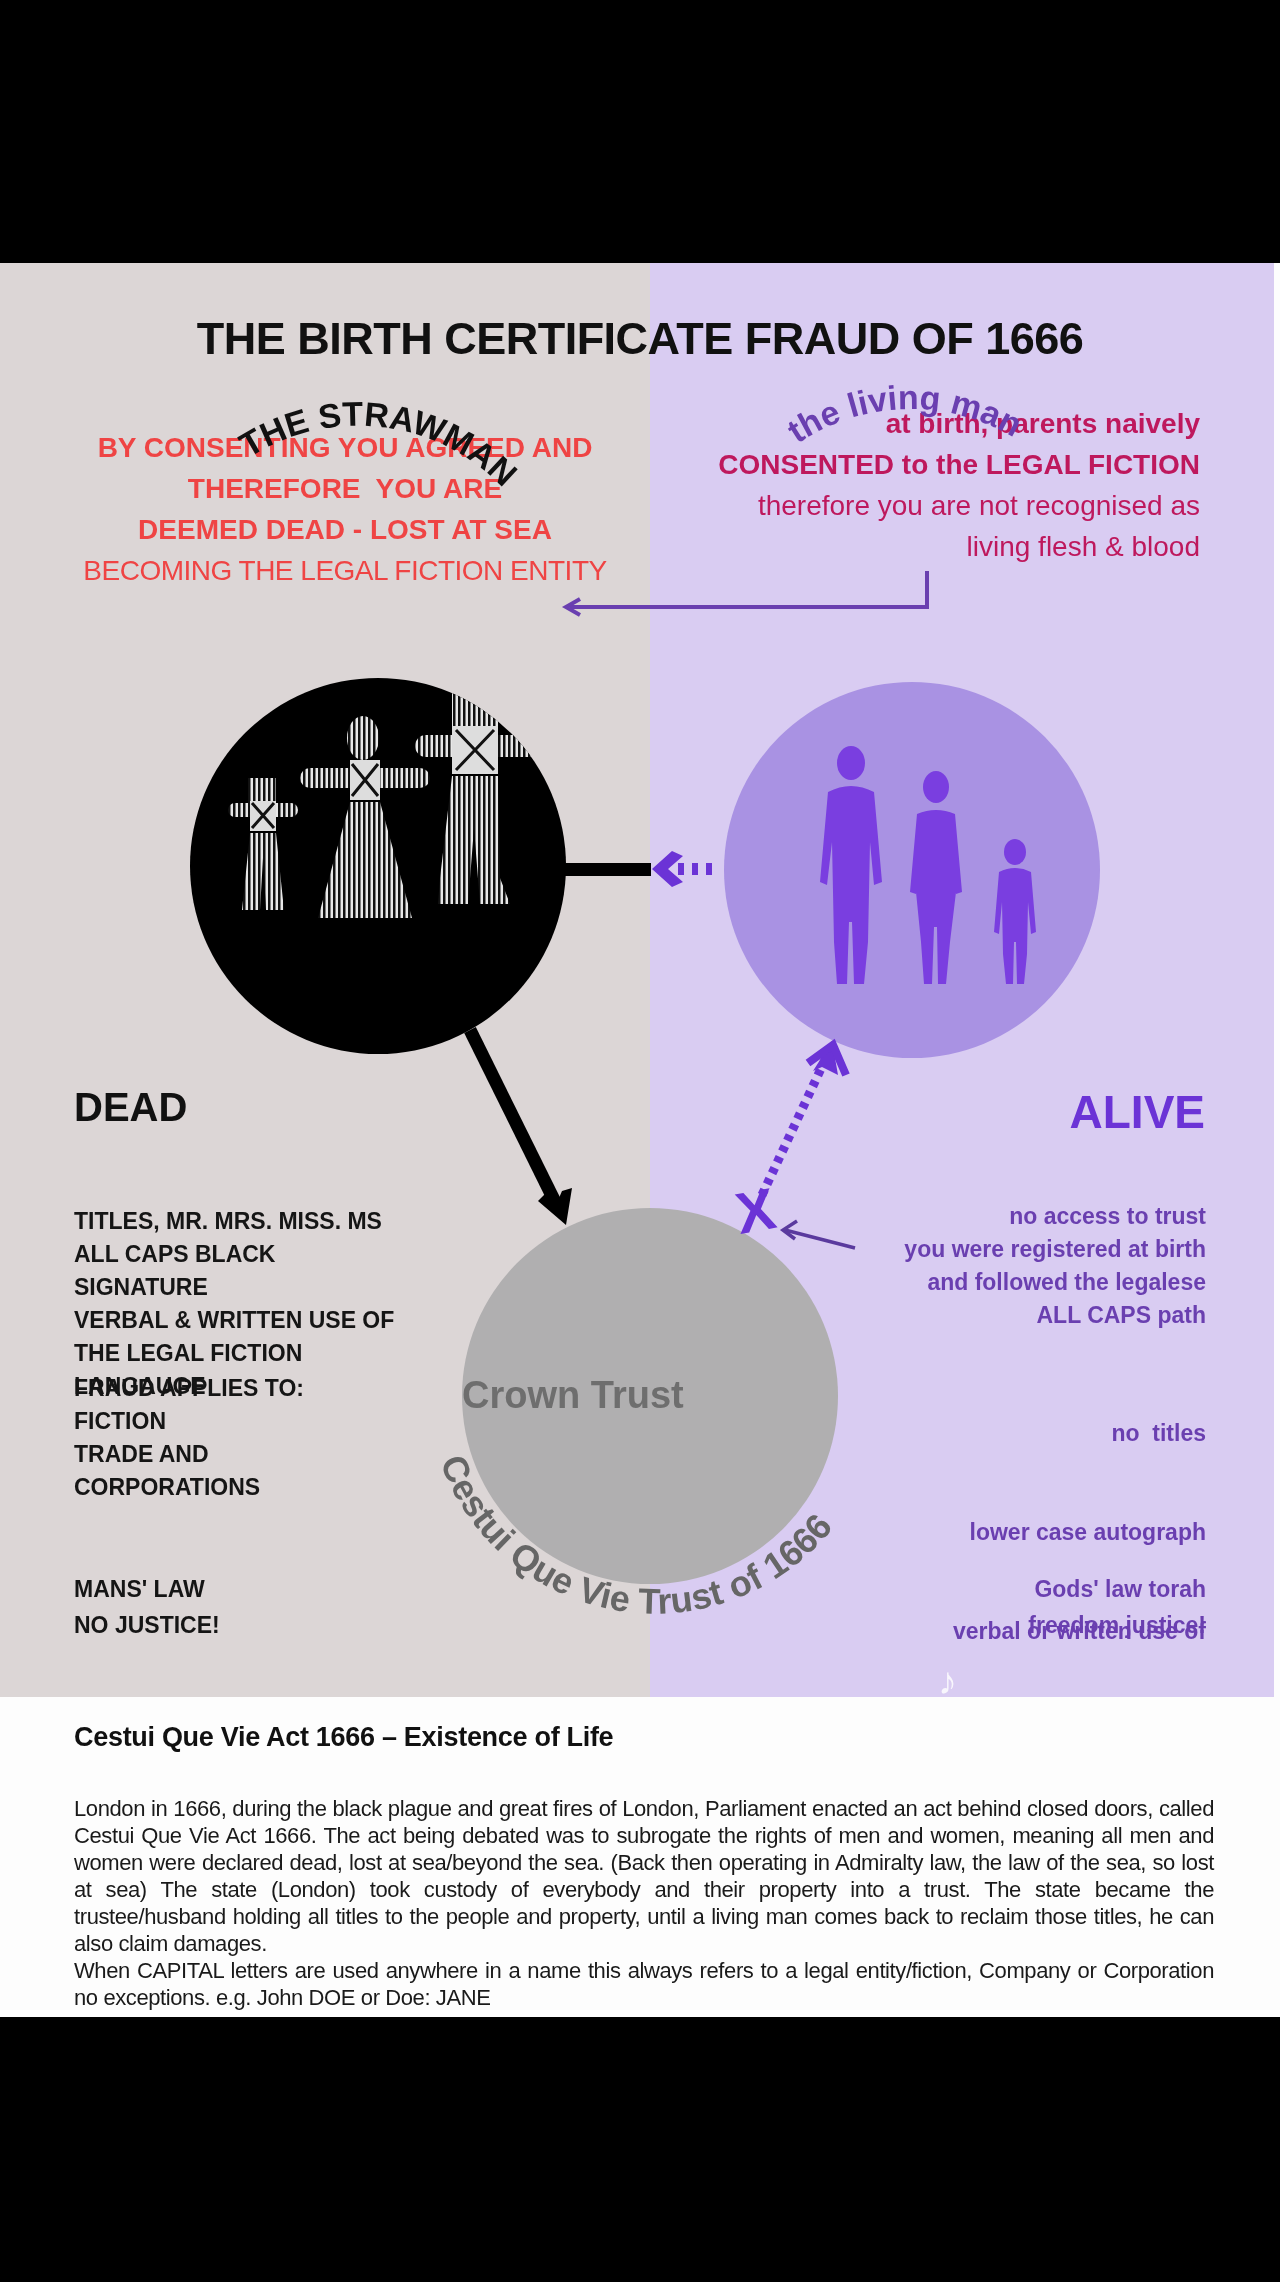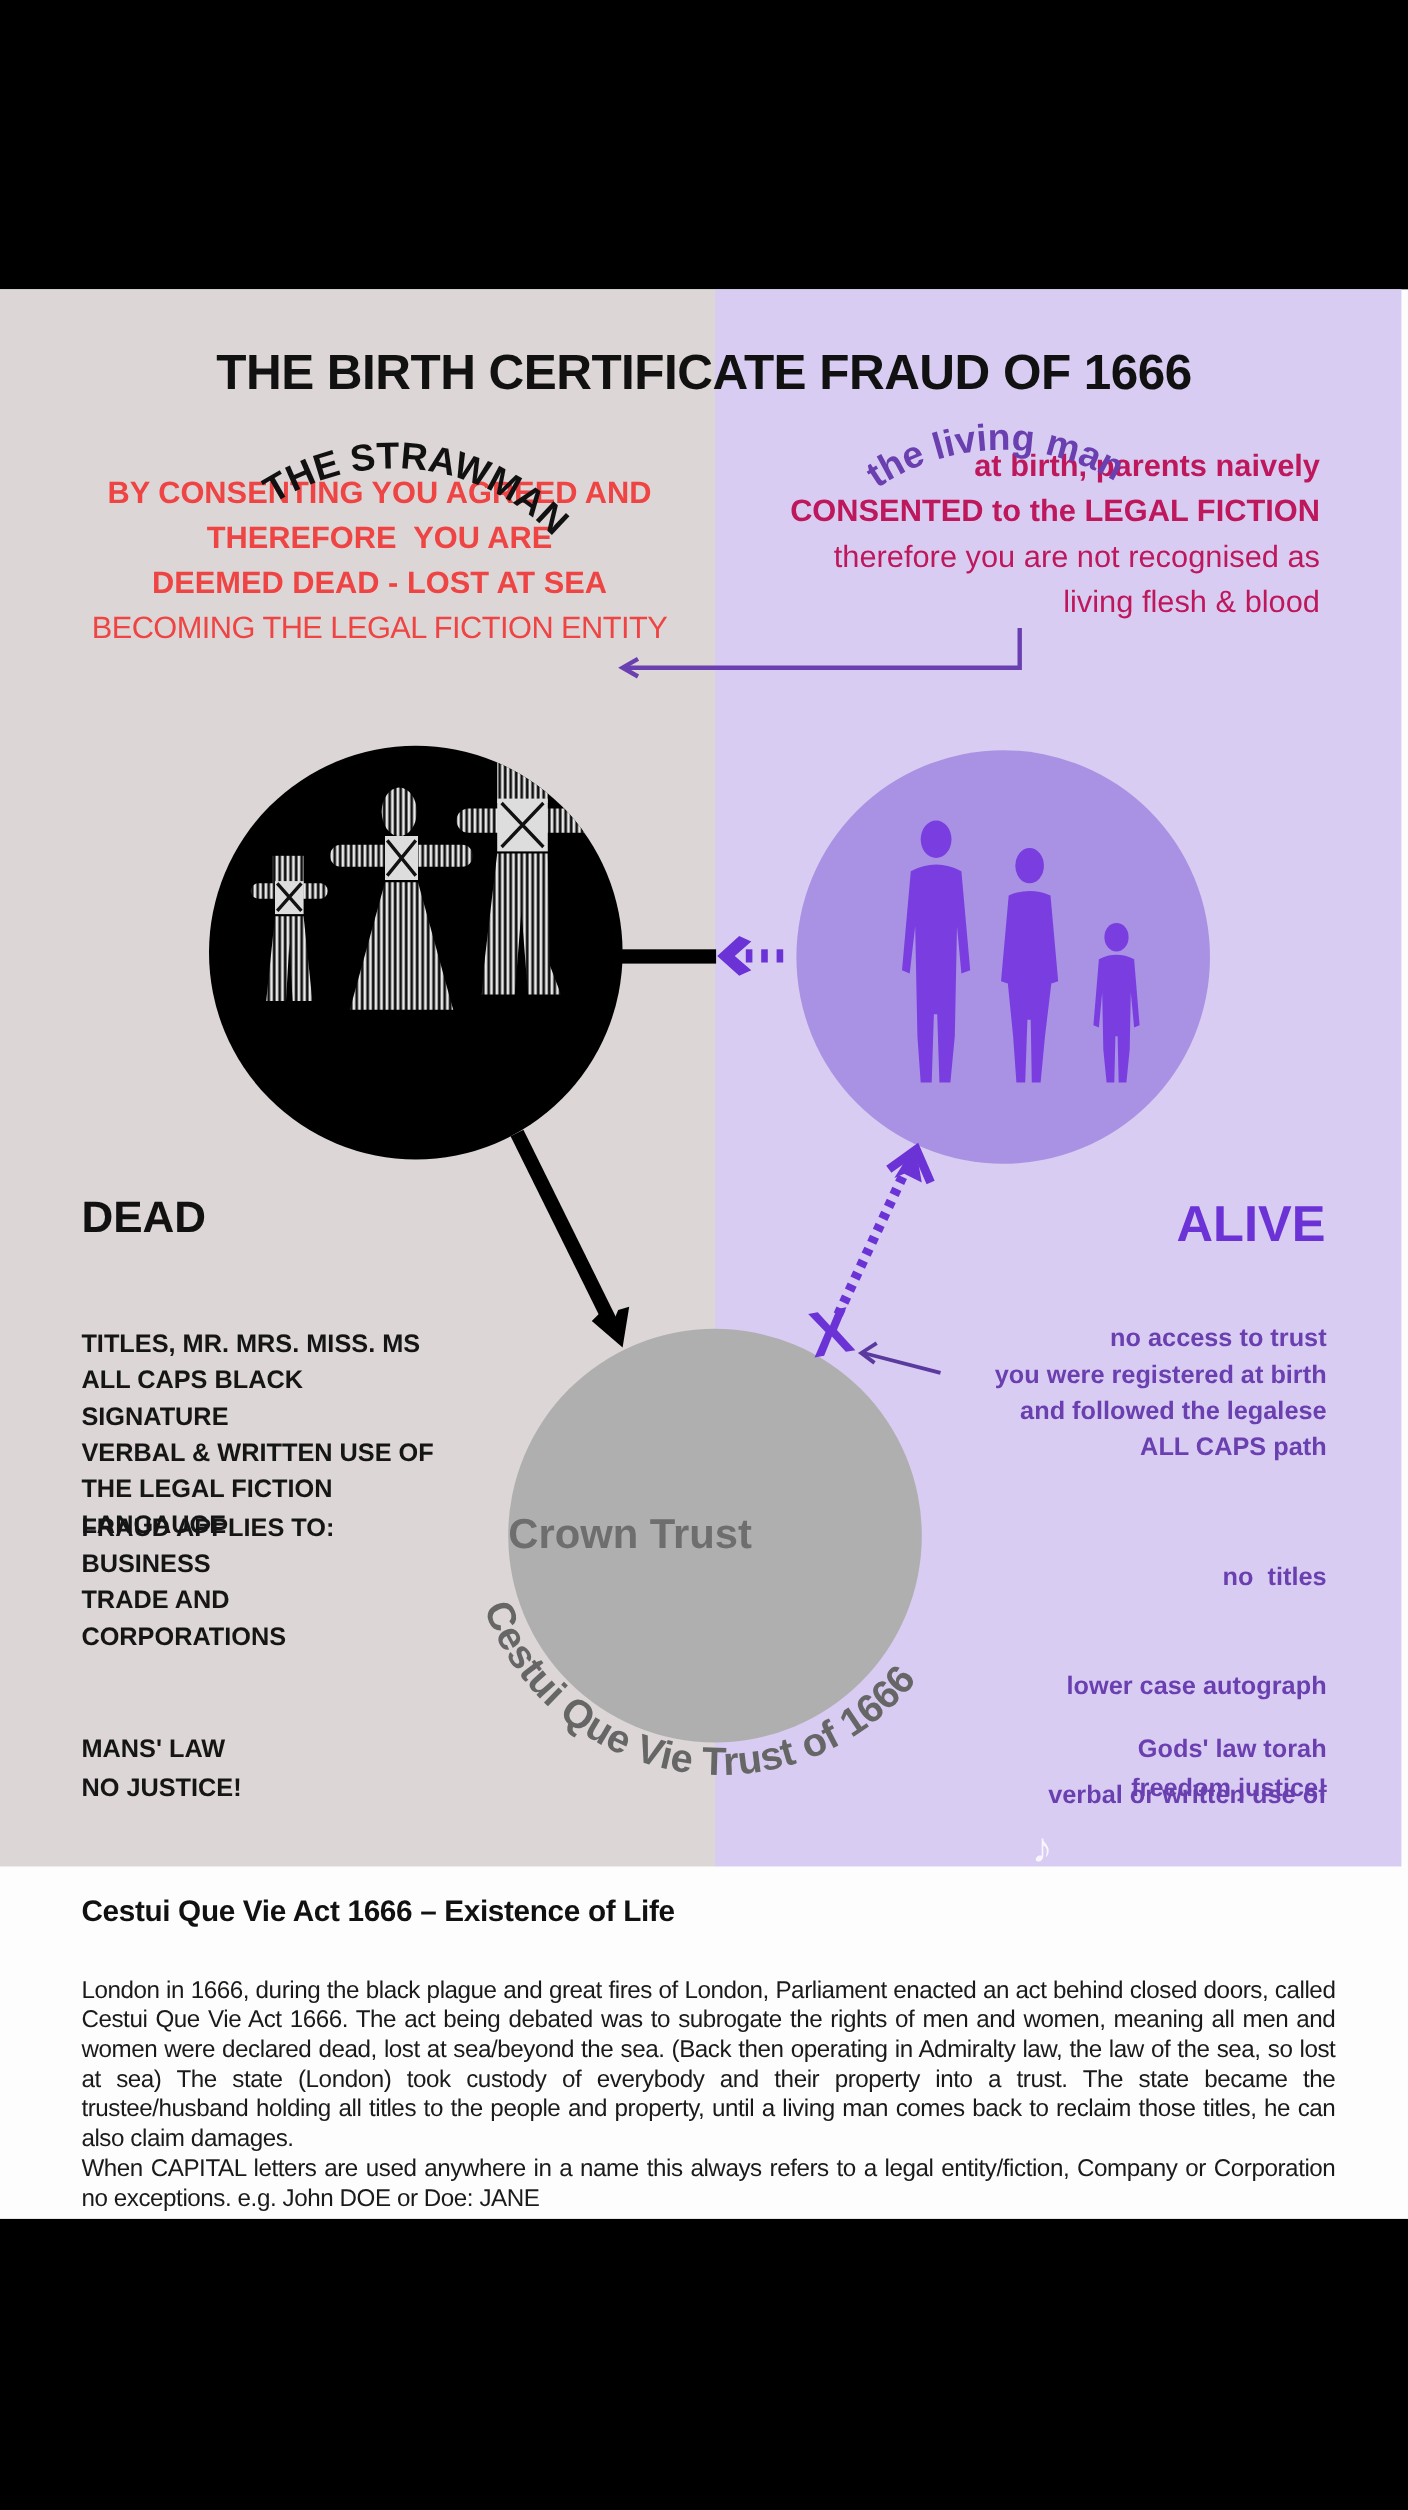--- a/index.html
+++ b/index.html
@@ -160,21 +160,21 @@
 
   <div class="left-list" style="top: 942px;">
     <div>TITLES, MR. MRS. MISS. MS</div>
     <div>ALL CAPS BLACK SIGNATURE</div>
     <div>VERBAL &amp; WRITTEN USE OF</div>
     <div>THE LEGAL FICTION</div>
     <div>LANGAUGE</div>
   </div>
   <div class="left-list" style="top: 1109px;">
     <div>FRAUD APPLIES TO:</div>
-    <div>BUSINESS</div>
+    <div>FICTION</div>
     <div>TRADE AND</div>
     <div>CORPORATIONS</div>
   </div>
   <div class="left-list" style="top: 1308px; line-height: 36px;">
     <div>MANS' LAW</div>
     <div>NO JUSTICE!</div>
   </div>
 
   <div class="right-list" style="top: 937px;">
     <div>no access to trust</div>

